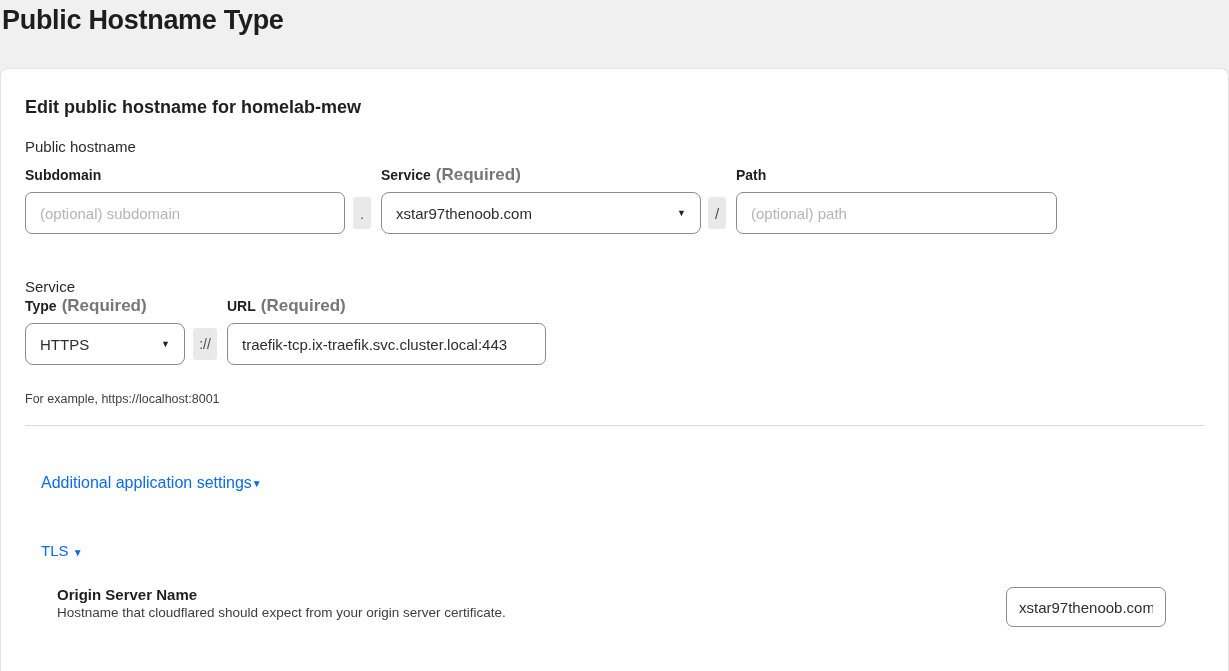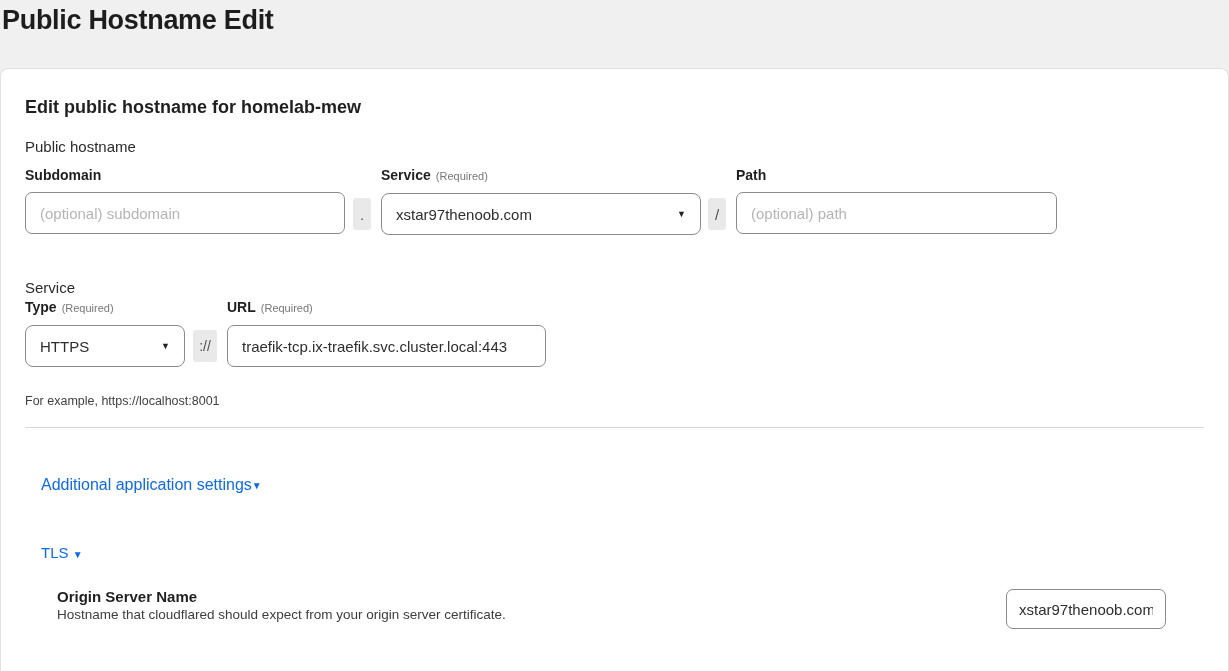--- a/index.html
+++ b/index.html
@@ -51,22 +51,22 @@
   .field-group { display: flex; flex-direction: column; }
   .field-label {
     font-size: 14px;
     line-height: 16px;
     font-weight: bold;
     color: #1f1f1f;
     margin-bottom: 9px;
     white-space: nowrap;
   }
   .required-note {
-    font-weight: normal;
-    font-size: 11px;
+    font-weight: bold;
+    font-size: 17px;
     color: #777;
     margin-left: 5px;
   }
   .text-input {
     height: 42px;
     border: 1px solid #8b8b8b;
     border-radius: 7px;
     padding: 0 14px;
     font-size: 15px;
     font-family: "Liberation Sans", sans-serif;
@@ -160,21 +160,21 @@
     width: 160px;
     height: 40px;
     flex: none;
     padding: 0 12px;
   }
   .block { display: block; }
 </style>
 </head>
 <body>
 
-<h1 class="page-title">Public Hostname Edit</h1>
+<h1 class="page-title">Public Hostname Type</h1>
 
 <div class="card">
 
   <h2 class="card-heading">Edit public hostname for homelab-mew</h2>
 
   <div class="section-label hostname">Public hostname</div>
 
   <div class="field-row">
 
     <div class="field-group w320">

